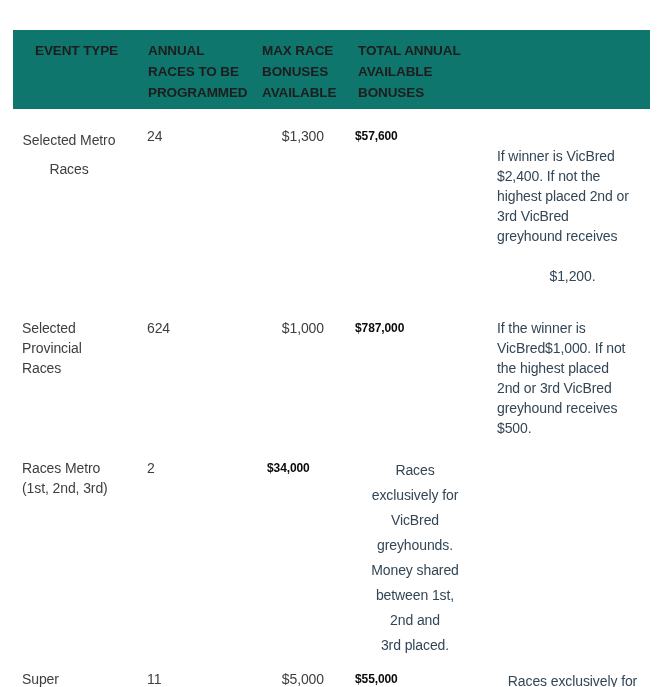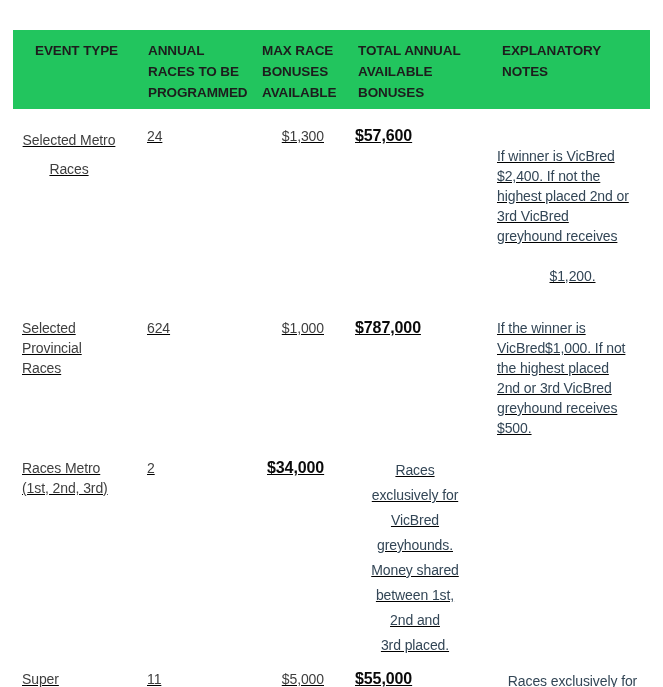--- a/index.html
+++ b/index.html
@@ -19,21 +19,21 @@
     padding: 30px 13px 0 13px;
     background: #ffffff;
   }
   .grid-row {
     display: grid;
     grid-template-columns: 122px 112px 88px 130px 185px;
     box-sizing: border-box;
   }
   
   .thead {
-    background: #22c55e;
+    background: #0f766e;
     min-height: 72px;
     padding-top: 10px;
     padding-bottom: 6px;
   }
   .th {
     font-size: 13.5px;
     font-weight: 700;
     color: #1d1d1d;
     line-height: 21px;
     white-space: pre-line;
@@ -41,38 +41,37 @@
   }
   .th.c1 { padding-left: 22px; }
   .th.c2 { padding-left: 13px; }
   .th.c3 { padding-left: 15px; }
   .th.c4 { padding-left: 23px; }
   .th.c5 { padding-left: 37px; }
   
   .row {
     padding-top: 14px;
     box-sizing: border-box;
-    text-decoration: underline;
   }
   .row.r1 { min-height: 165px; padding-top: 17px; }
   .row.r2 { min-height: 140px; padding-top: 12px; }
   .row.r3 { min-height: 143px; padding-top: 12px; }
   .row.r4 { min-height: 139px; padding-top: 11px; }
   .td {
     font-size: 14px;
     color: #3e3e3e;
     line-height: 20px;
     white-space: pre-line;
     box-sizing: border-box;
   }
   .td.c1 { padding-left: 9px; }
   .td.c1.center { text-align: center; padding-left: 0; padding-right: 10px; line-height: 29px; }
   .td.c2 { padding-left: 12px; }
   .td.c3 { text-align: right; padding-right: 11px; }
-  .td.c4 { padding-left: 20px; font-weight: 700; font-size: 16px; color: #0a0a0a; }
+  .td.c4 { padding-left: 20px; font-weight: 700; font-size: 12px; color: #0a0a0a; }
   .td.c5 { padding-left: 32px; padding-right: 2px; color: #334656; }
   .td.c5.center { text-align: center; line-height: 25px; }
   .notes-extra {
     text-align: center;
     margin-top: 0;
     white-space: pre-line;
   }
 </style>
 </head>
 <body>
@@ -83,21 +82,20 @@
     <div class="th c1">EVENT TYPE</div>
     <div class="th c2">ANNUAL
 RACES TO BE
 PROGRAMMED</div>
     <div class="th c3">MAX RACE
 BONUSES
 AVAILABLE</div>
     <div class="th c4">TOTAL ANNUAL
 AVAILABLE
 BONUSES</div>
-    <div class="th c5">EXPLANATORY NOTES</div>
   </div>
 
   <div class="grid-row row r1">
     <div class="td c1 center">Selected Metro
 Races</div>
     <div class="td c2">24</div>
     <div class="td c3">$1,300</div>
     <div class="td c4">$57,600</div>
     <div class="td c5">
       <div>If winner is VicBred

